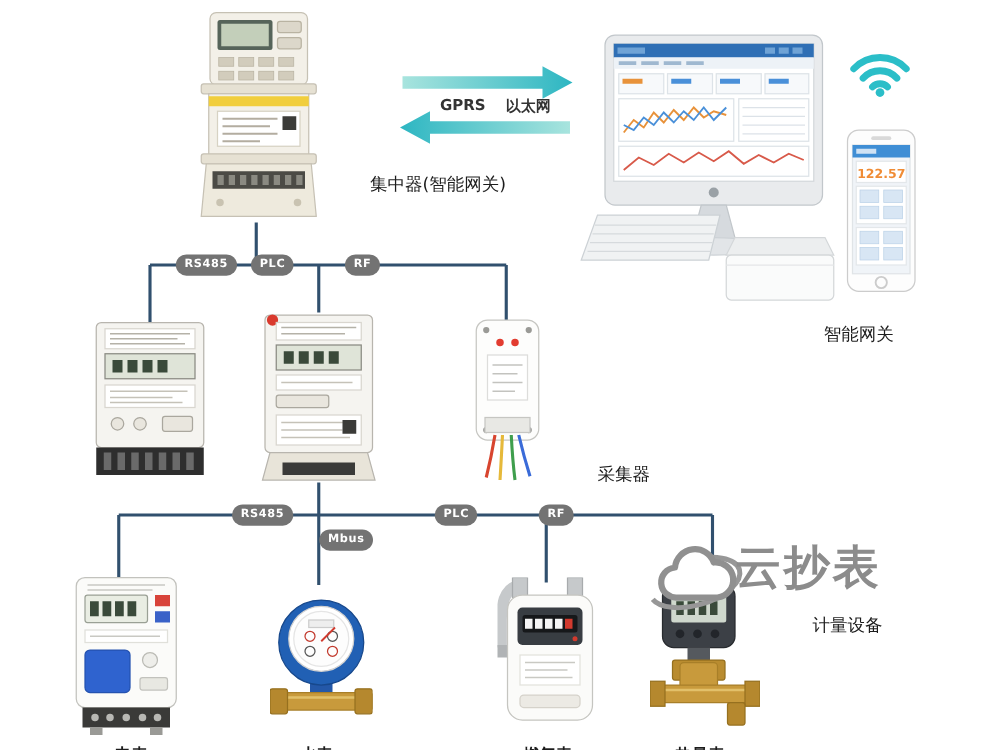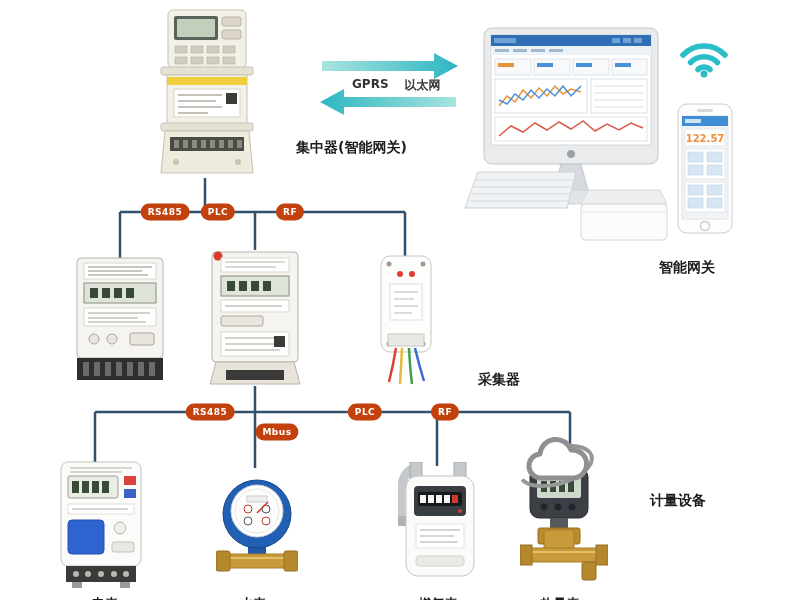--- a/index.html
+++ b/index.html
@@ -1,22 +1,22 @@
 <!DOCTYPE html>
 <html><head>
 <meta charset="utf-8">
 <style>
   * { margin:0; padding:0; box-sizing:border-box; }
   html,body { background:#fff; }
   body { font-family:"DejaVu Sans","Liberation Sans",sans-serif; }
   .canvas { position:relative; width:800px; height:600px; background:#ffffff; overflow:hidden; }
   .abs { position:absolute; display:block; }
-  .lbl { position:absolute; font-weight:bold; color:#1c1c1c; font-size:14px; white-space:nowrap; }
+  .lbl { position:absolute; font-weight:normal; color:#1c1c1c; font-size:14px; white-space:nowrap; }
   .meter-lbl { position:absolute; font-weight:bold; color:#1c1c1c; font-size:13px; text-align:center; white-space:nowrap; }
-  .badge { position:absolute; transform:translate(-50%,-50%); background:#c2410c; color:#fff;
+  .badge { position:absolute; transform:translate(-50%,-50%); background:#737373; color:#fff;
            font-size:9px; font-weight:bold; line-height:1; padding:4px 7px; border-radius:9px;
            letter-spacing:.5px; white-space:nowrap; }
   .link-labels { position:absolute; left:352px; top:77px; display:flex; gap:16px;
                  font-size:12px; color:#333; font-weight:bold;text-align:center; }
   .wm-title { position:absolute; left:588px; top:429px; font-size:37px; font-weight:bold; color:#8c8c8c; letter-spacing:2px; }
   .wm-domain { position:absolute; left:586px; top:472px; font-size:23px; font-weight:bold; color:#9b9b9b; letter-spacing:2px; }
   svg text { font-family:"DejaVu Sans","Liberation Sans",sans-serif; }
 </style>
 </head>
 <body>
@@ -381,16 +381,17 @@
 
   <span class="meter-lbl" style="left:70px;top:595px;width:70px">电表</span>
   <span class="meter-lbl" style="left:218px;top:595px;width:70px">水表</span>
   <span class="meter-lbl" style="left:398px;top:595px;width:80px">燃气表</span>
   <span class="meter-lbl" style="left:520px;top:595px;width:80px">热量表</span>
 
   <svg class="abs" style="left:516px;top:426px" width="80" height="76" viewBox="0 0 80 76">
     <ellipse cx="40" cy="40" rx="37" ry="18" transform="rotate(-16 40 40)" fill="none" stroke="#979797" stroke-width="4" stroke-dasharray="85 45"></ellipse>
     <path d="M26,52 a12,12 0 0 1 -2,-24 a16,16 0 0 1 31,-4 a11,11 0 0 1 3,28 z" fill="#ffffff" stroke="#909090" stroke-width="5" stroke-linejoin="round"></path>
   </svg>
+  <span class="wm-title">云抄表</span>
 
   <span class="lbl" style="left:650px;top:492px">计量设备</span>
 
 </div>
 
 </body></html>

